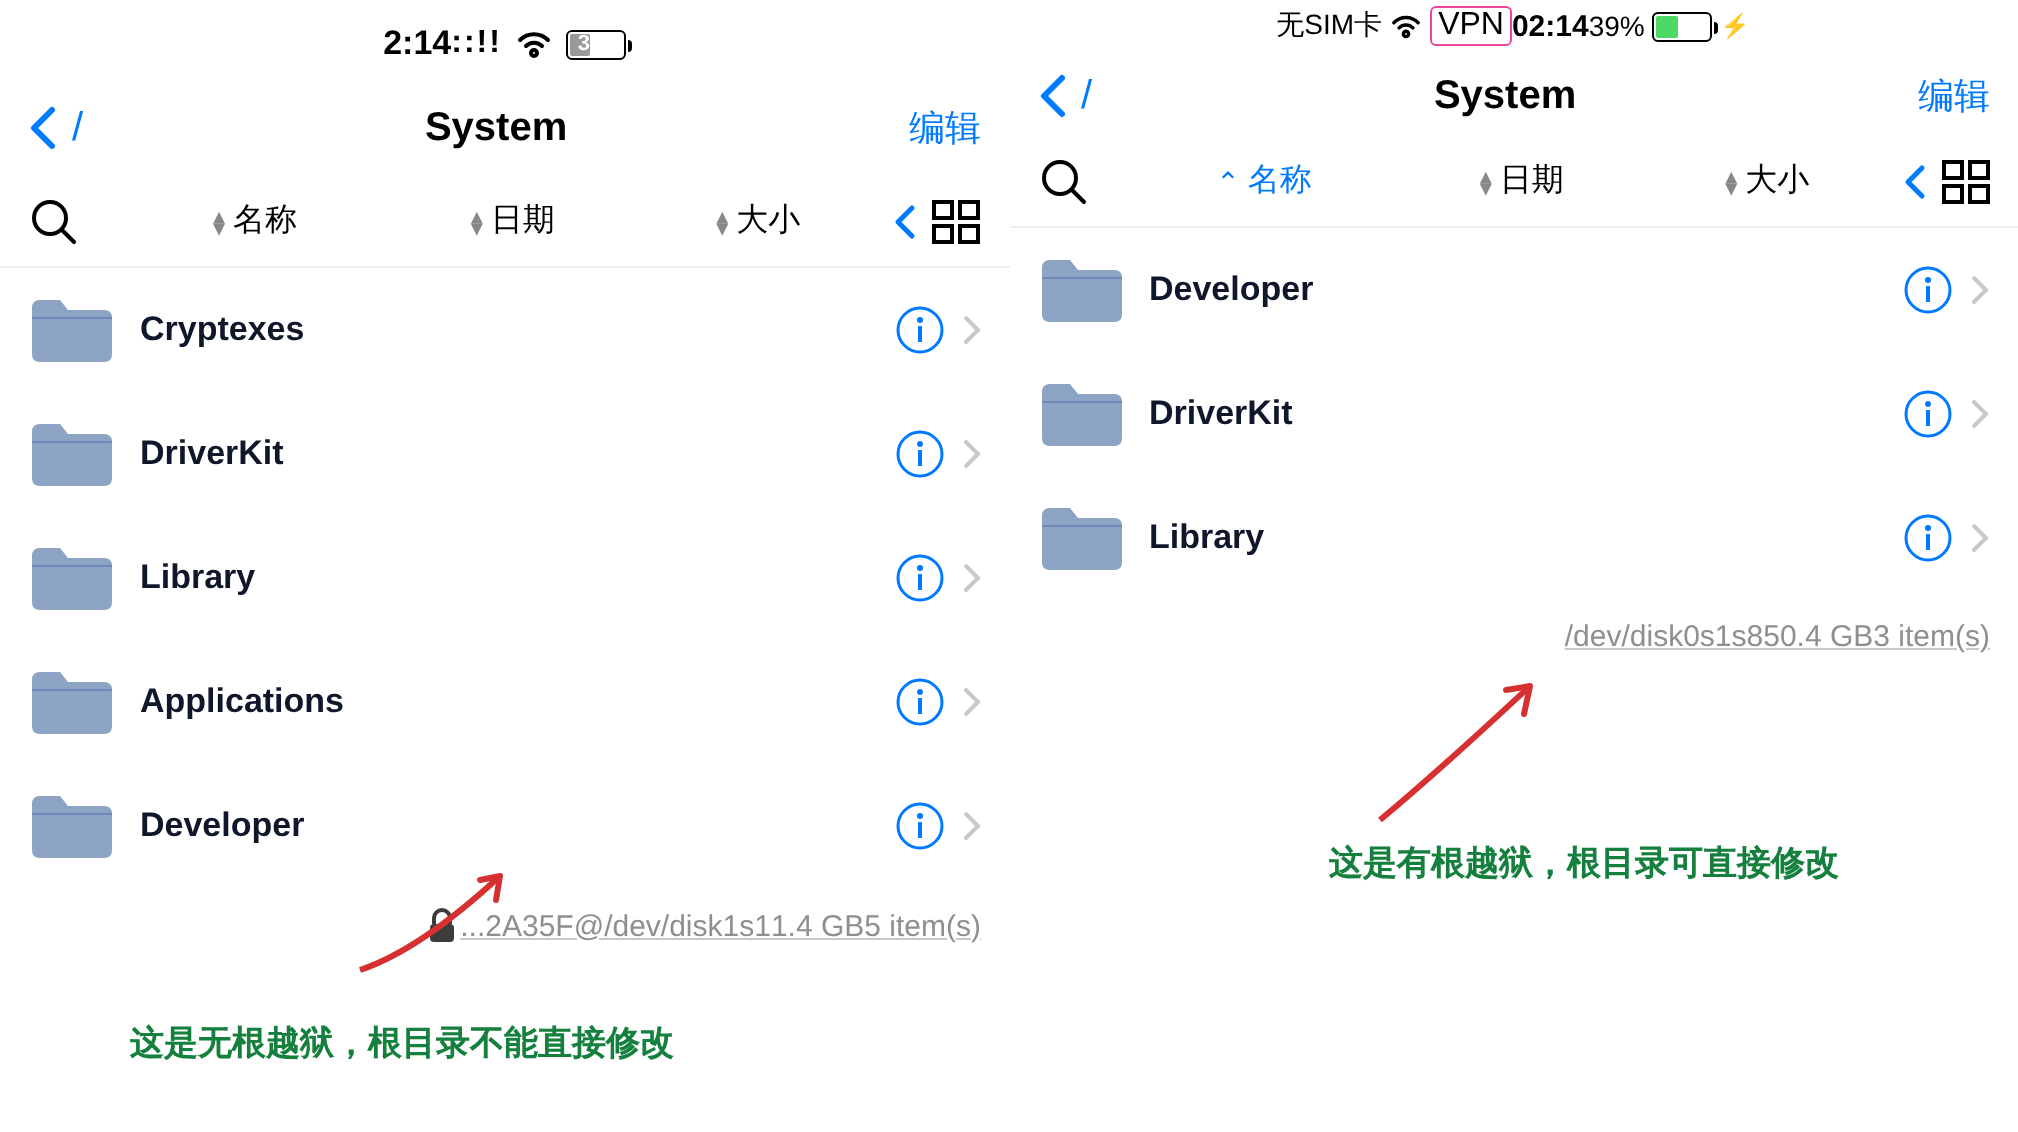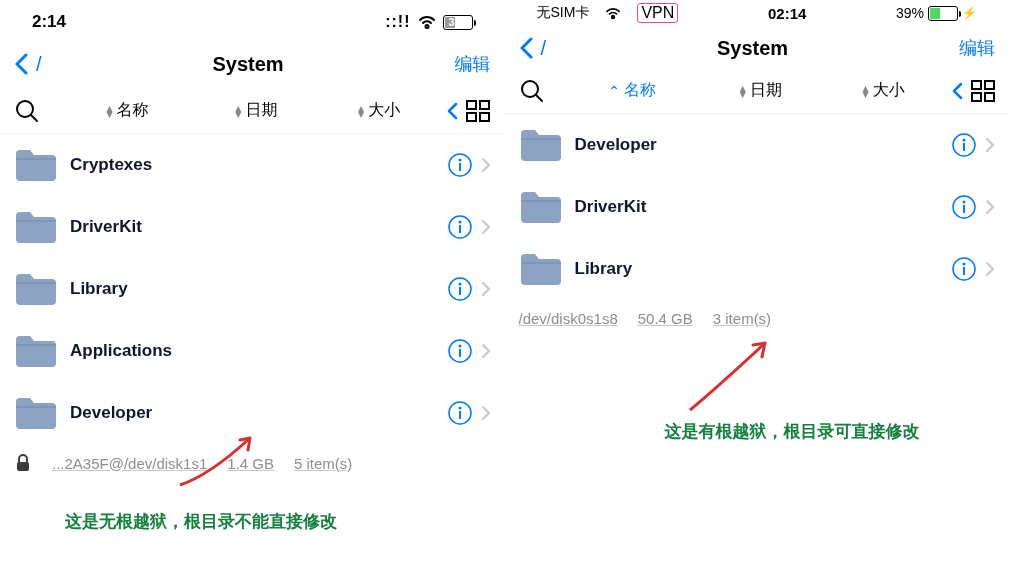--- a/index.html
+++ b/index.html
@@ -15,21 +15,21 @@
     width: 50%;
     height: 100%;
     background: #fff;
     position: relative;
     overflow: hidden;
   }
   .phone.left { border-right: 0; }
   
   .status-bar {
     display: flex;
-    justify-content: space-between;
+    justify-content: center;
     align-items: center;
     padding: 8px 32px 4px;
     height: 40px;
   }
   .status-left { font-size: 17px; font-weight: 700; }
   .status-right { display: flex; align-items: center; gap: 6px; }
   .status-text { font-size: 14px; }
   .vpn-box {
     border: 1px solid #ec4899; border-radius: 3px;
     padding: 0 3px; font-size: 16px; font-weight: 400;
@@ -86,23 +86,23 @@
     cursor: pointer;
     border-bottom: 0;
   }
   .folder-icon { width: 42px; height: 34px; margin-right: 14px; }
   .file-name { flex: 1; font-size: 17px; color: #0f172a; font-weight: bold; }
   .info-icon { width: 26px; height: 26px; margin-right: 8px; cursor: pointer; }
   .chevron { color: #c7c7cc; }
   
   .footer {
     display: flex;
-    justify-content: flex-start;
+    justify-content: flex-end;
     align-items: center;
-    gap: 20px;
+    gap: 0;
     padding: 10px 14px;
     color: #8e8e93;
     font-size: 15px;
     text-decoration: underline;
     text-decoration-color: #c7c7cc;
   }
   .lock-icon { width: 18px; height: 18px; }
   
   .annotation {
     position: absolute;
@@ -272,21 +272,21 @@
 
   <svg class="arrow-svg" style="left:170px;top:430px" width="100" height="60" viewBox="0 0 100 60">
     <path d="M10 55 Q40 45 80 8" stroke="#d73030" stroke-width="3" fill="none"></path>
     <path d="M80 8 L70 10 M80 8 L78 20" stroke="#d73030" stroke-width="3" fill="none" stroke-linecap="round"></path>
   </svg>
   <div class="annotation" style="left:65px;top:510px">这是无根越狱，根目录不能直接修改</div>
 </div>
 
 <div class="phone right">
   <div class="status-bar" style="height:28px;padding-top:2px">
-    <div class="status-right" style="gap:15px">
+    <div class="status-right" style="gap:3px">
       <span class="status-text">无SIM卡</span>
       <svg width="18" height="13" viewBox="0 0 20 15">
           <path d="M10 13a1.5 1.5 0 100-3 1.5 1.5 0 000 3zM6 8c2.2-2.2 5.8-2.2 8 0M3 5c3.9-3.9 10.1-3.9 14 0" stroke="#000" stroke-width="2" fill="none" stroke-linecap="round"></path>
         </svg>
       <span class="vpn-box">VPN</span>
     </div>
     <div class="status-left" style="font-size:15px;font-weight:600">02:14</div>
     <div class="status-right" style="gap:4px">
       <span class="status-text">39%</span>
       <div class="battery-box">

